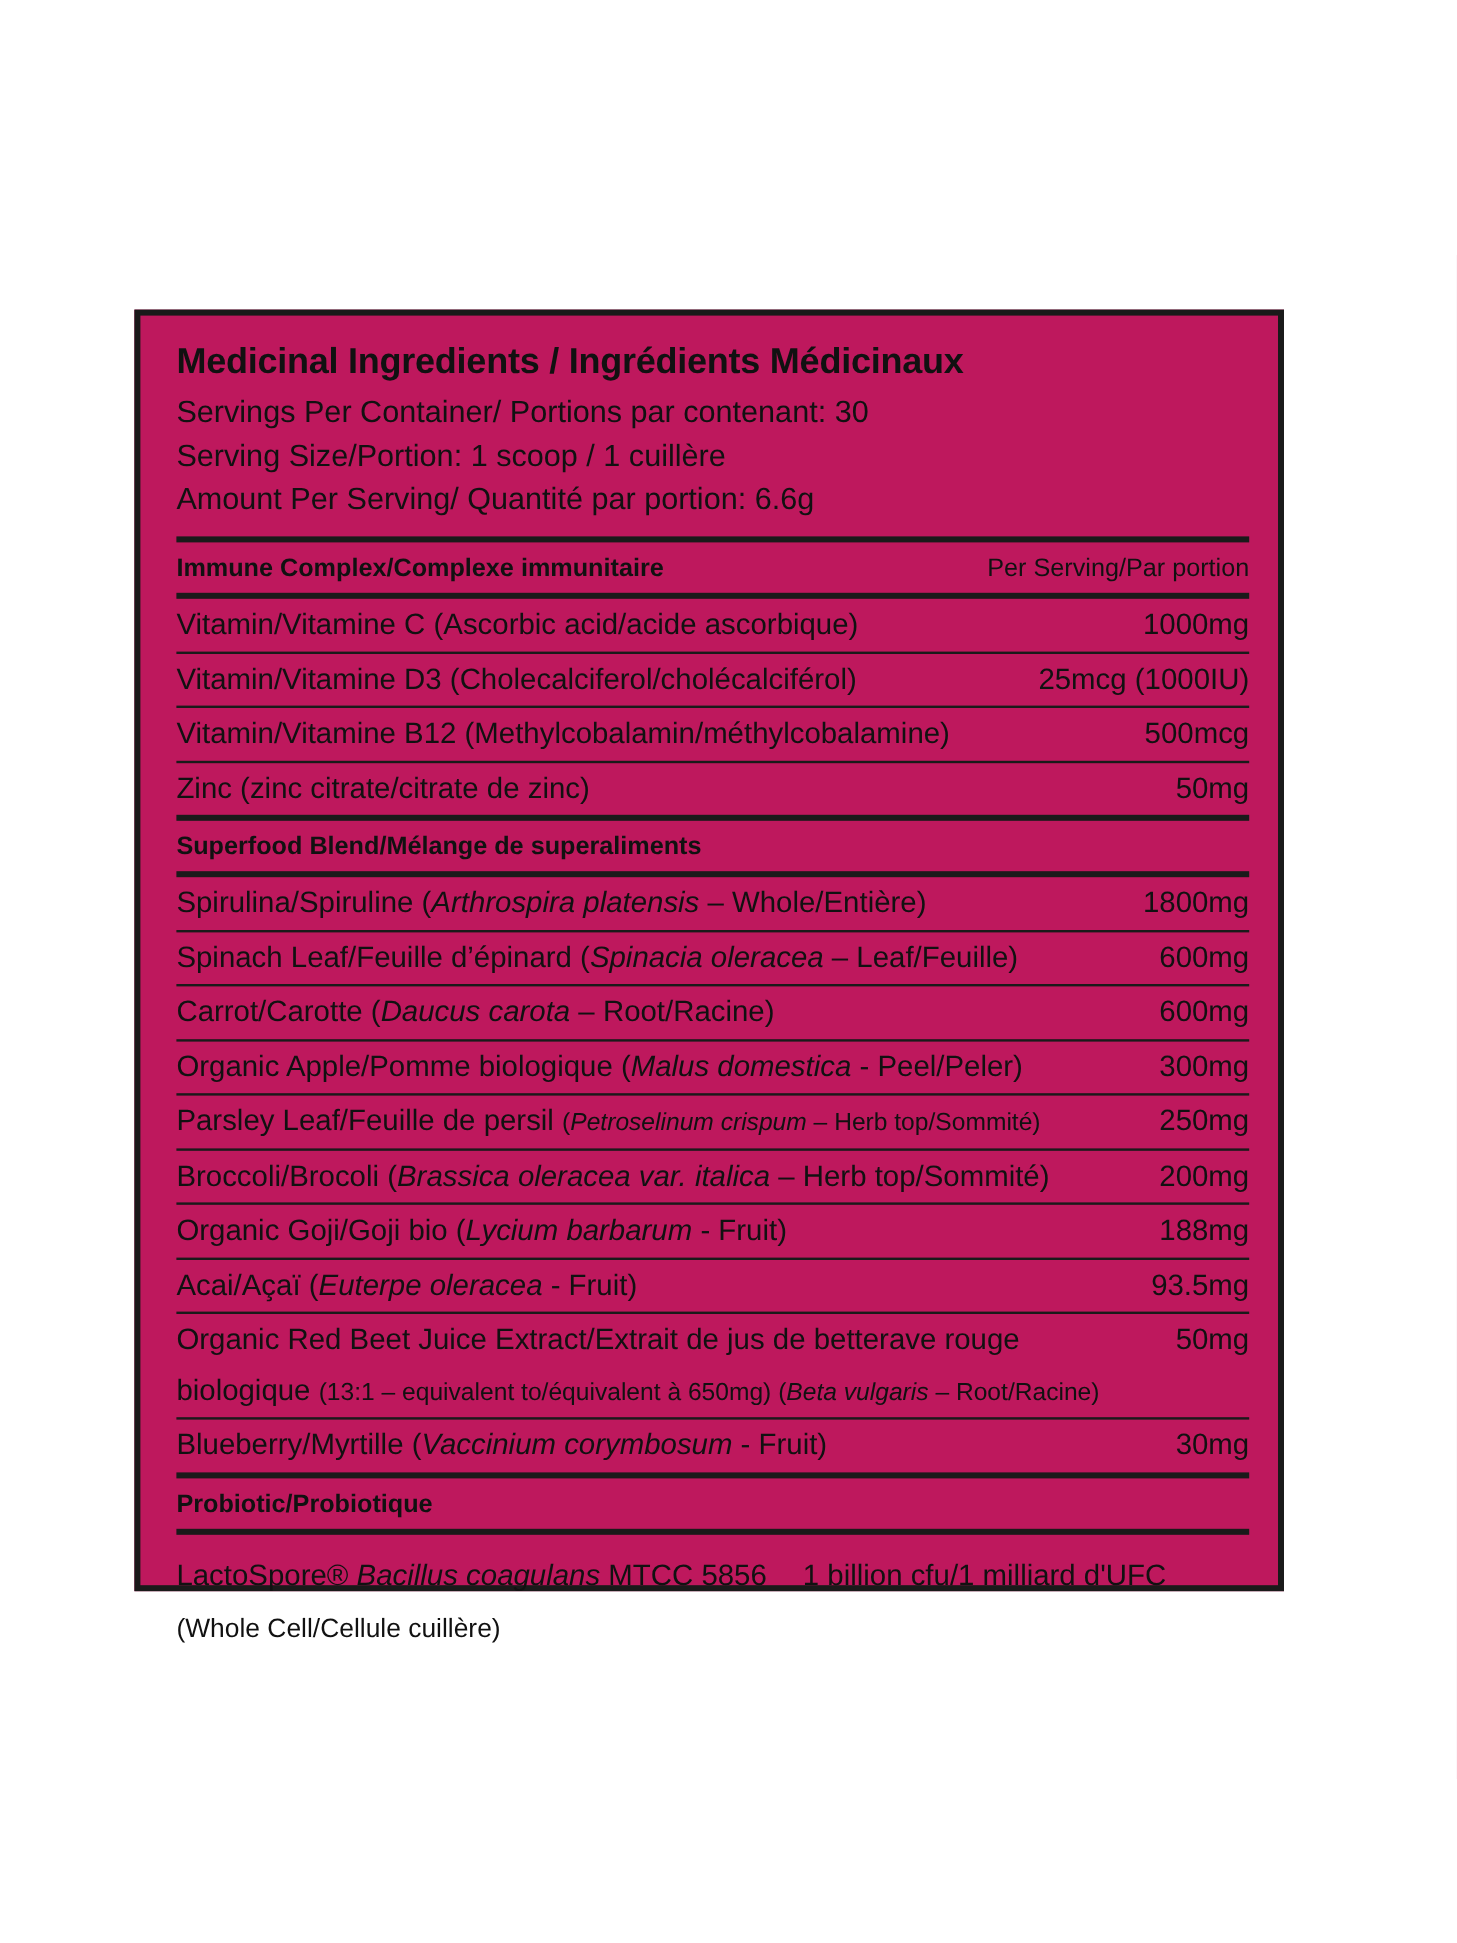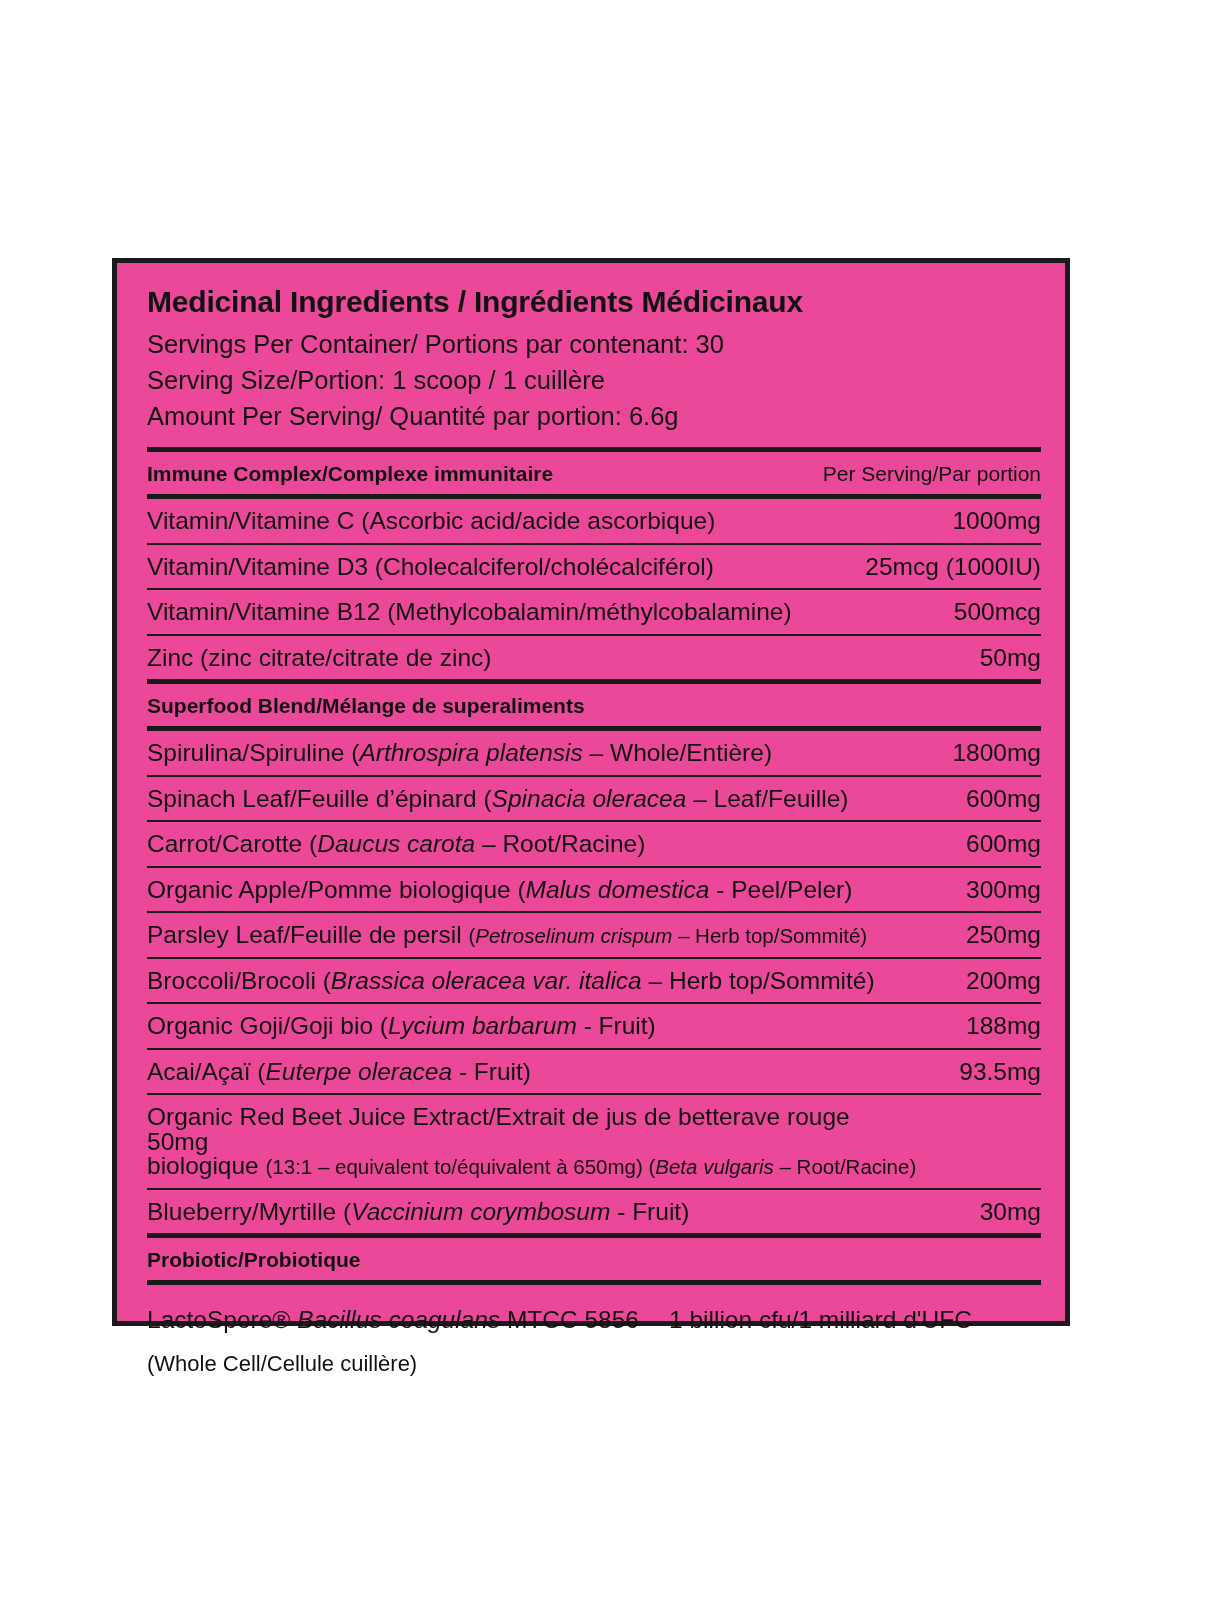--- a/index.html
+++ b/index.html
@@ -17,21 +17,21 @@
   }
 
   .panel {
     position: absolute;
     left: 112px;
     top: 258px;
     width: 958px;
     height: 1068px;
     border: 5px solid #1a1a1a;
     box-sizing: border-box;
-    background: #ec4899;
+    background: #be185d;
   }
 
   .panel-inner {
     padding: 22px 24px 0 30px;
   }
 
   .title {
     font-size: 30px;
     font-weight: bold;
     letter-spacing: -0.2px;
@@ -93,26 +93,26 @@
   }
 
   
   .row-wrap {
     font-size: 24.5px;
     line-height: 1;
     padding: 10px 0 9px 0;
   }
   .row-wrap .first {
     display: flex;
-    align-items: flex-start;
+    align-items: flex-end;
     justify-content: space-between;
     white-space: nowrap;
-    flex-direction: column;
   }
   .row-wrap .second {
+    margin-top: 18px;
     white-space: nowrap;
   }
 
   
   .row-probiotic {
     font-size: 24.5px;
     line-height: 1;
     padding: 11px 0 9px 0;
     margin-top: 12px;
   }

